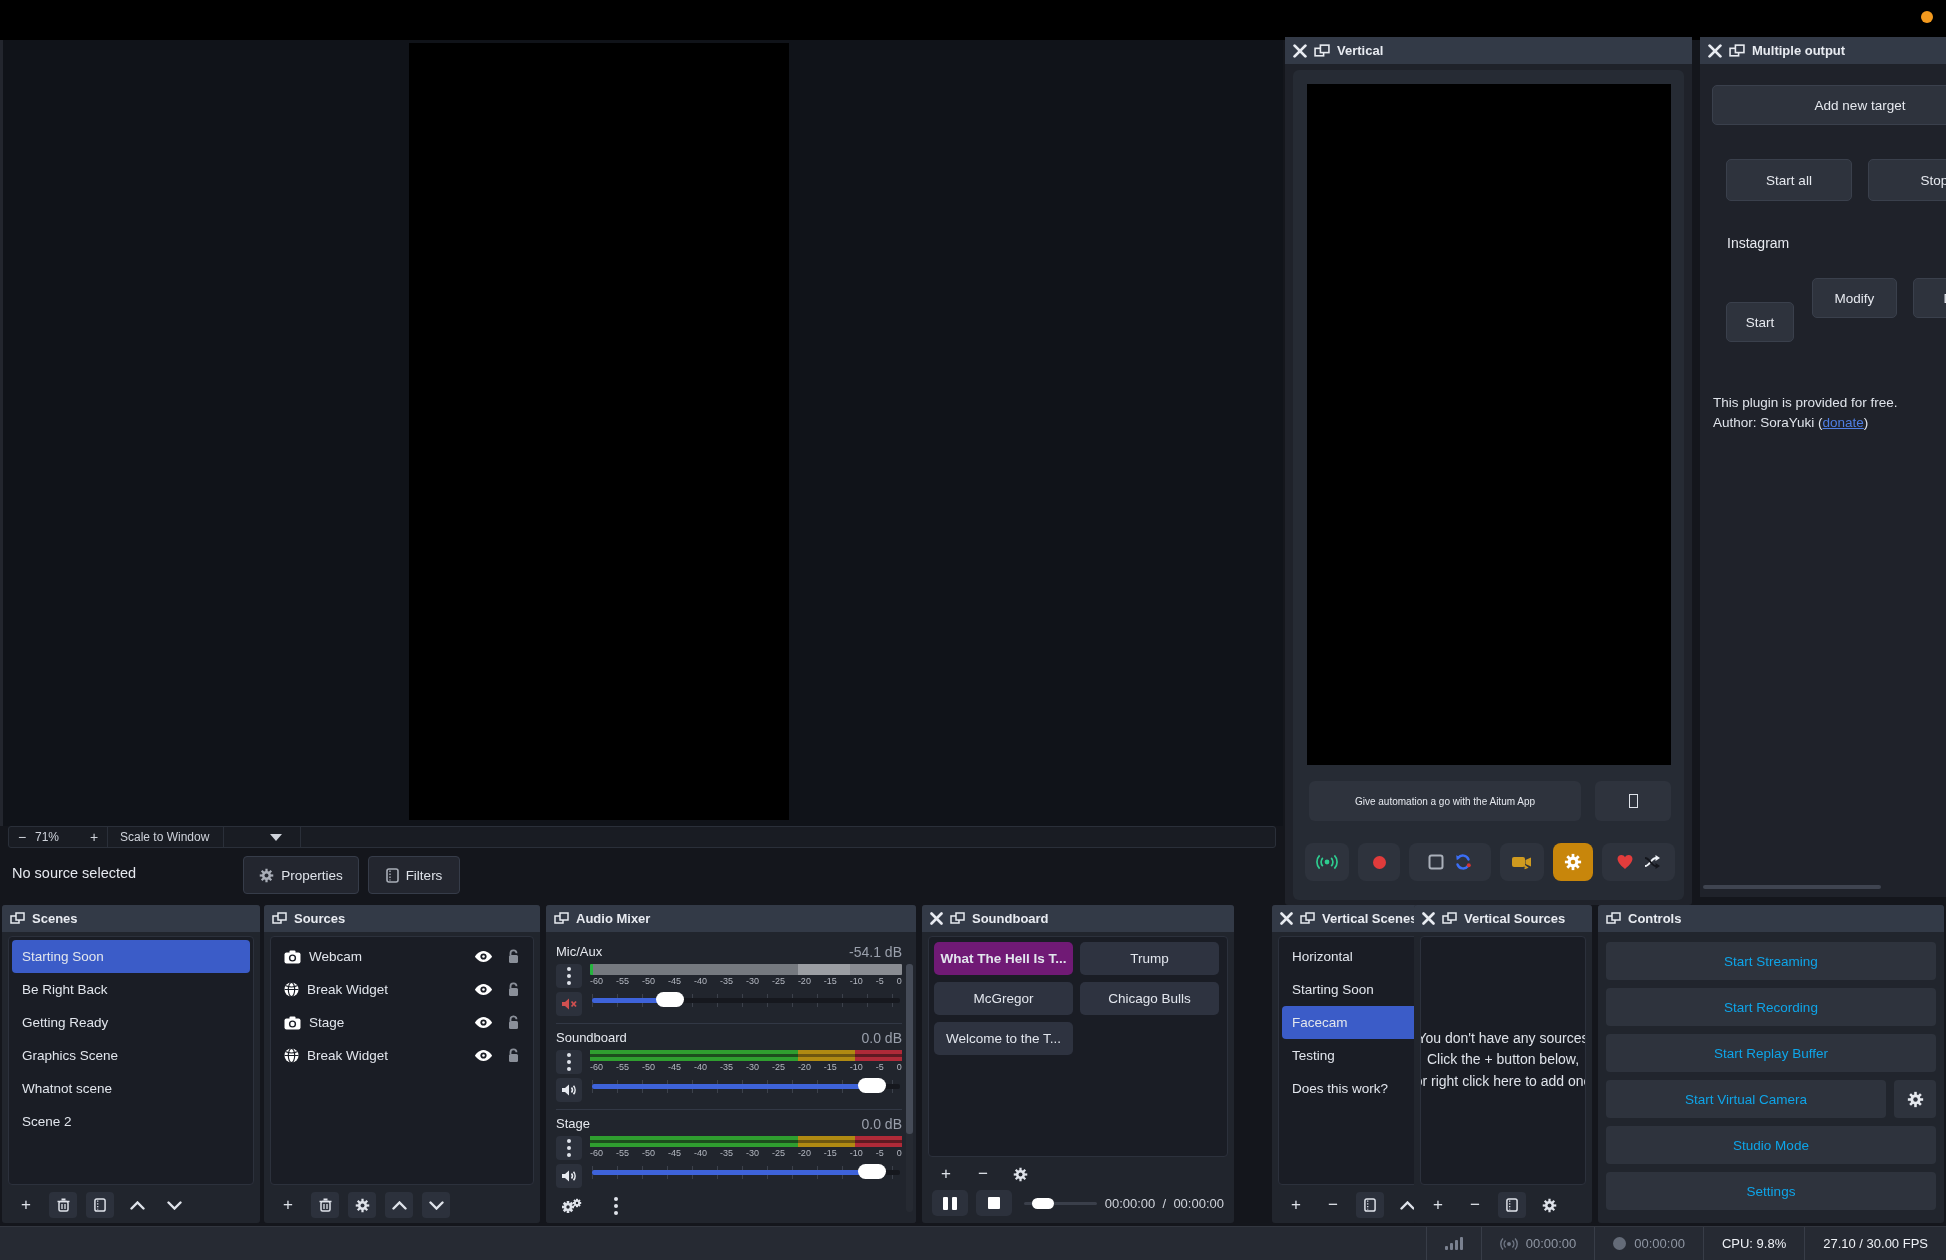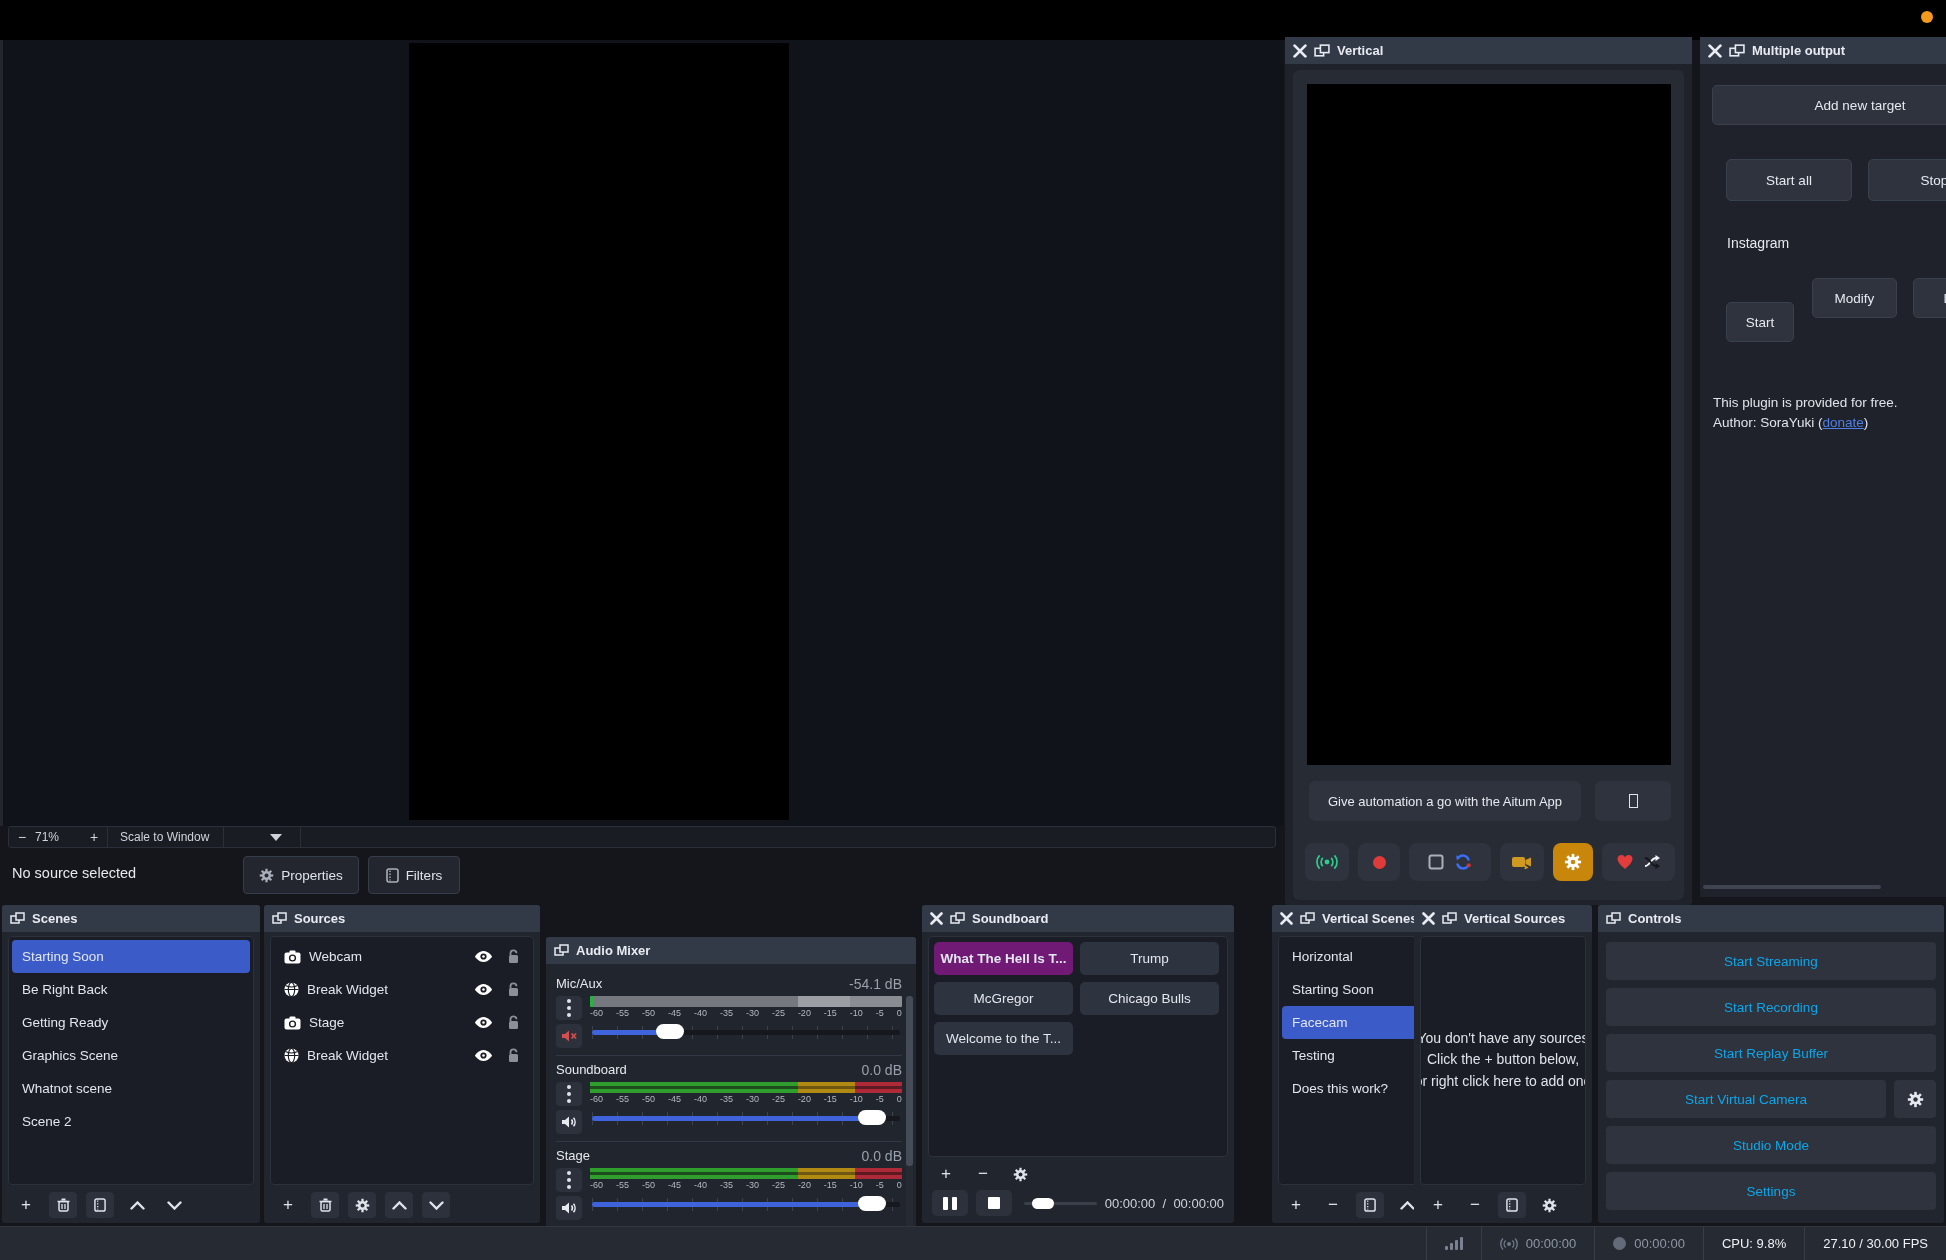--- a/index.html
+++ b/index.html
@@ -112,21 +112,21 @@
     justify-content:center; font-size:13.5px; color:#0ea5e9; }
   .ctl-row { display:flex; gap:8px; }
   .ctl-row .ctl-btn:first-child { flex:1; }
   .ctl-gear { width:42px; height:38px; background:#2e333d; border-radius:4px; display:flex; align-items:center; justify-content:center; }
 
   
   .vertical-dock { position:absolute; left:1285px; top:37px; width:407px; height:868px; background:#1f222a; border-radius:3px; }
   .v-container { position:absolute; left:8px; top:33px; width:391px; height:830px; background:#262b34; border-radius:6px; }
   .v-preview { position:absolute; left:14px; top:14px; width:364px; height:681px; background:#000; }
   .aitum-btn { position:absolute; left:16px; top:711px; width:272px; height:40px; background:#2e333d; border-radius:6px;
-    display:flex; align-items:center; justify-content:center; font-size:13px; color:#e6e9ef; }
+    display:flex; align-items:center; justify-content:center; font-size:10px; color:#e6e9ef; }
   .tofu-btn { position:absolute; left:302px; top:711px; width:76px; height:40px; background:#2e333d; border-radius:6px;
     display:flex; align-items:center; justify-content:center; }
   .tofu { width:9px; height:14px; border:1.5px solid #dfe3ea; }
   .v-icon-row { position:absolute; left:12px; top:773px; height:38px; width:370px; display:flex; gap:9px; align-items:center; }
   .v-btn { height:38px; background:#2e333d; border-radius:8px; display:flex; align-items:center; justify-content:center; gap:10px; }
   .v-btn.gold { background:#c8860b; }
 
   
   .multi-dock { position:absolute; left:1700px; top:37px; width:246px; height:860px; background:#1f222a; overflow:hidden; }
   .mo-btn { position:absolute; background:#2e333d; border:1px solid #3a404c; border-radius:5px;
@@ -435,21 +435,21 @@
       <div class="tool-btn boxed">
         <span>
             <svg width="15" height="9" viewBox="0 0 15 9">
               <polyline points="1.5,1.5 7.5,7.5 13.5,1.5" fill="none" stroke="#dfe3ea" stroke-width="2.4" stroke-linecap="round"></polyline>
             </svg>
           </span>
       </div>
     </div>
   </div>
 
-  <div class="panel" style="left:546px; width:370px;margin-top:32px;">
+  <div class="panel" style="left:546px; width:370px;">
     <div class="panel-header">
       <span>
           <svg width="15" height="13" viewBox="0 0 15 13">
             <rect x="1" y="4" width="8" height="7" fill="none" stroke="#e8ebf1" stroke-width="1.5"></rect>
             <rect x="6" y="1" width="8" height="7" fill="#333a47" stroke="#e8ebf1" stroke-width="1.5"></rect>
           </svg>
         </span>
       <span>Audio Mixer</span>
     </div>
     <div class="mixer-body">

